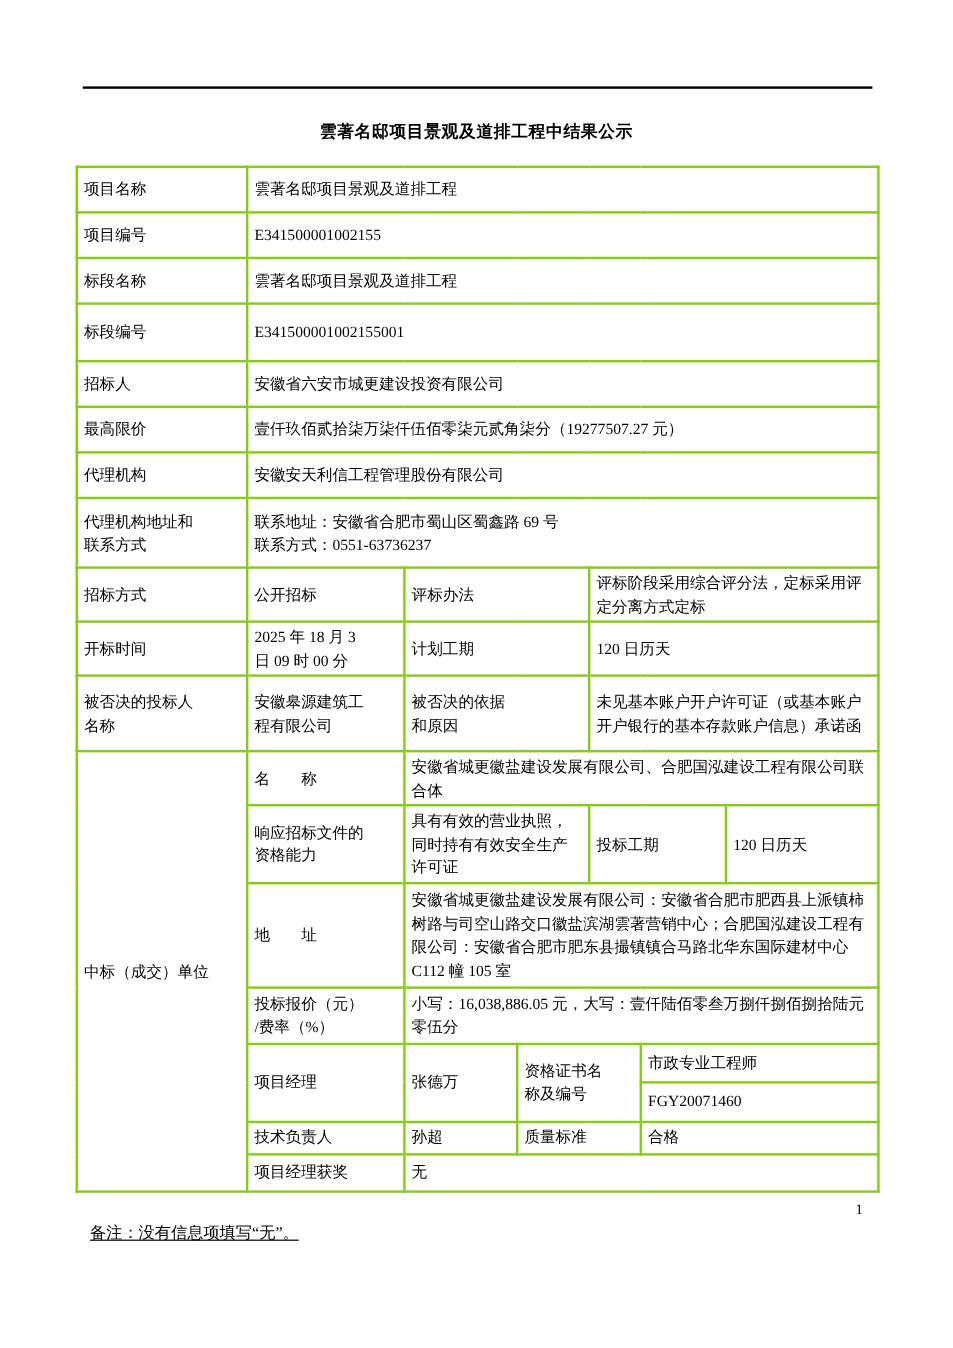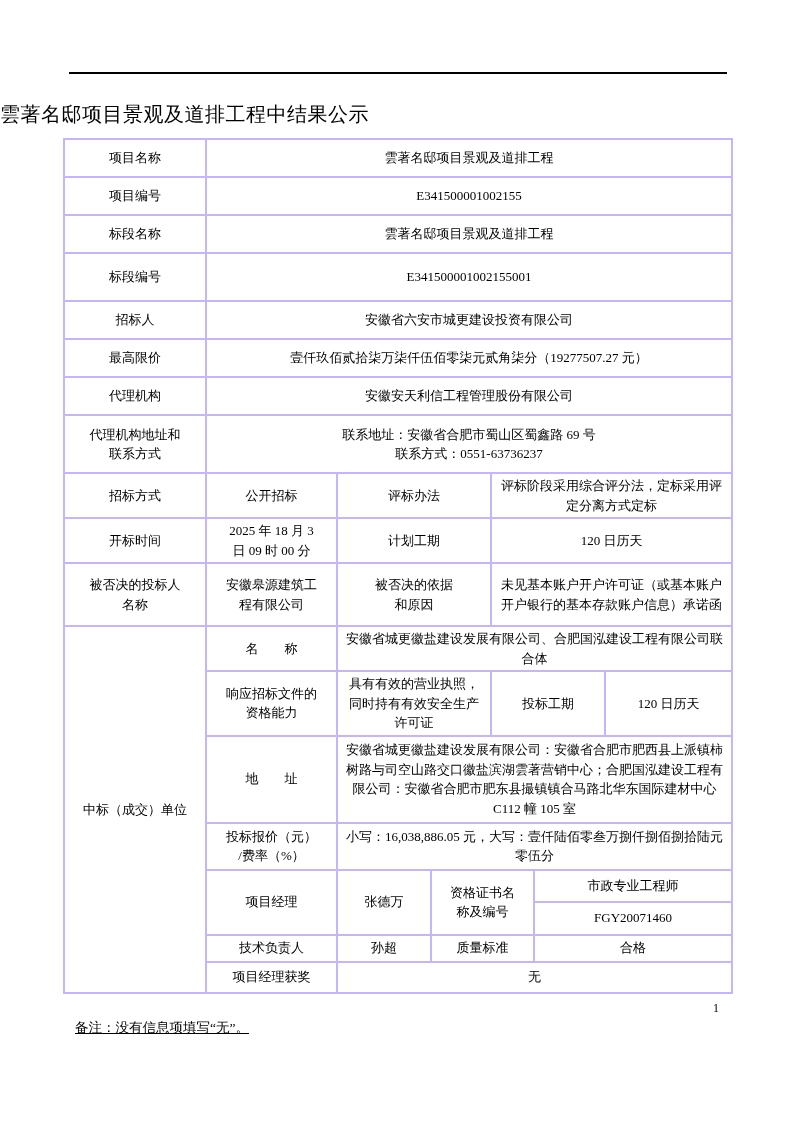--- a/index.html
+++ b/index.html
@@ -9,29 +9,29 @@
     background:#ffffff;
     font-family:"Liberation Serif","DejaVu Serif",serif;
     color:#000;
     overflow:hidden;
   }
   .header-rule{
     position:absolute;left:69px;top:72px;width:658px;height:2px;background:#000;
   }
   .doc-title{
     position:absolute;left:0;top:101px;width:794px;
-    text-align:left;font-size:20px;font-weight:400;letter-spacing:0.5px;
+    text-align:center;font-size:14px;font-weight:700;letter-spacing:0.5px;
   }
   table.main{
     position:absolute;left:63px;top:138px;width:668px;
     border-collapse:collapse;table-layout:fixed;
   }
   table.main td{
-    border:2px solid #c4b5fd;
-    text-align:center;vertical-align:middle;
+    border:2px solid #84cc16;
+    text-align:left;vertical-align:middle;
     font-size:13px;line-height:1.5;
     padding:2px 5px;
     white-space:pre-line;
     word-break:break-word;
     overflow:hidden;
   }
   .footer-note{
     position:absolute;left:75px;top:1019px;font-size:13.5px;text-decoration:underline;
   }
   .page-number{

